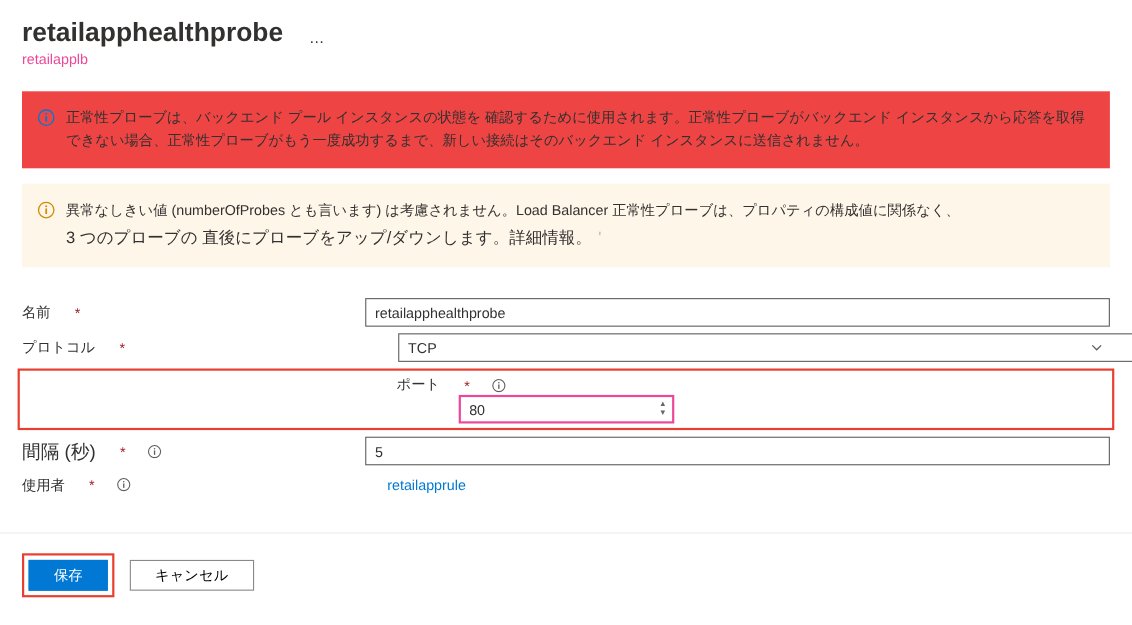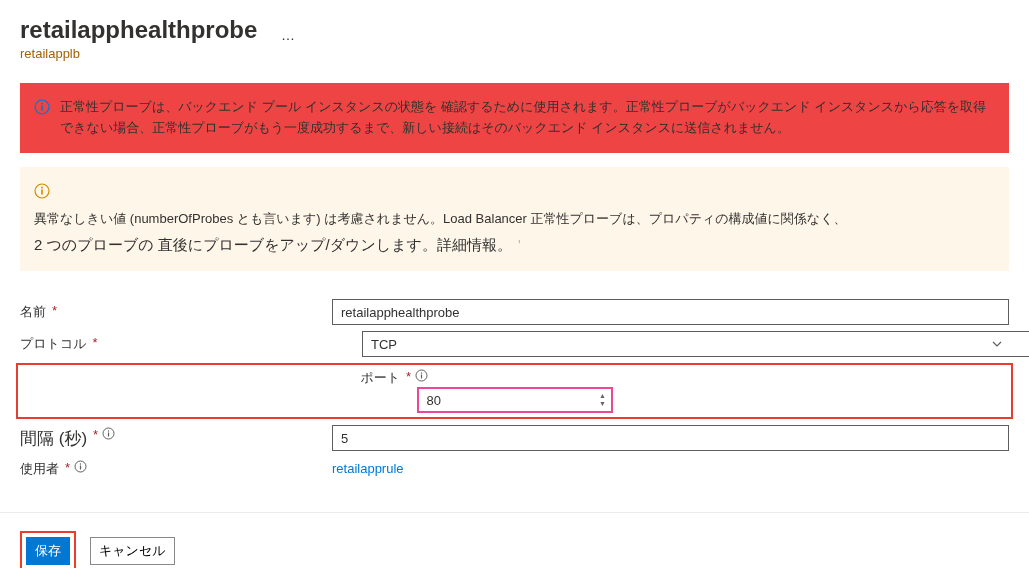--- a/index.html
+++ b/index.html
@@ -20,37 +20,36 @@
     }
     .title-ellipsis {
       display: inline-block;
       margin-left: 20px;
       color: #323130;
       font-size: 14px;
       vertical-align: middle;
     }
     .subtitle {
       font-size: 13px;
-      color: #a16207;
+      color: #ec4899;
       margin-top: 2px;
     }
     .info-box {
       margin: 14px 20px 10px 20px;
       padding: 14px 16px 14px 14px;
       background: #ef4444;
       display: flex;
       align-items: flex-start;
       gap: 10px;
       font-size: 13px;
       line-height: 1.6;
     }
     .info-box.warn-box {
       background: #fff4ce;
       background: #fdf4e5;
-      flex-direction: column;
     }
     .info-box.warn-box { background: #fef6e9; }
     .info-box .text { flex: 1; color: #323130; }
     .warn-box .link-text {
       font-size: 15px;
       color: #323130;
       margin-top: 4px;
       display: block;
     }
     .warn-box .link-pipe {
@@ -62,21 +61,22 @@
     .form-row {
       display: flex;
       align-items: center;
       margin-bottom: 6px;
     }
     .form-label {
       width: 312px;
       font-size: 13px;
       color: #323130;
       display: flex;
-      gap: 4px;
+      align-items: center;
+      gap: 20px;
     }
     .form-label.lg { font-size: 17px; }
     .required { color: #a4262c; margin-left: 2px; }
     .info-icon-small {
       width: 13px; height: 13px;
       display: inline-block;
       vertical-align: middle;
     }
     .form-control {
       flex: 1;
@@ -132,35 +132,36 @@
       padding: 4px 2px 4px 2px;
       margin: 0 -4px 6px -4px;
       flex-direction: column;
     }
     .link-value {
       color: #0078d4;
       font-size: 13px;
       cursor: pointer;
       padding: 4px 0;
       display: inline-block;
+      margin-left: 20px;
     }
     .divider {
       border: none;
       border-top: 1px solid #edebe9;
       margin: 18px 0 0 0;
     }
     .footer {
       padding: 18px 20px;
       display: flex;
       gap: 14px;
       align-items: center;
     }
     .btn {
       height: 28px;
-      padding: 0 8px;
+      padding: 0 22px;
       font-size: 13px;
       font-family: inherit;
       cursor: pointer;
       border: 1px solid #8a8886;
       background: #fff;
     }
     .btn-primary {
       background: #0078d4;
       border-color: #0078d4;
       color: #fff;
@@ -190,21 +191,21 @@
 </div>
 
 <div class="info-box warn-box">
   <svg class="icon-svg" viewBox="0 0 16 16">
     <circle cx="8" cy="8" r="7" fill="none" stroke="#d18b00" stroke-width="1.2"></circle>
     <circle cx="8" cy="4.5" r="0.9" fill="#d18b00"></circle>
     <rect x="7.2" y="6.5" width="1.6" height="5" fill="#d18b00"></rect>
   </svg>
   <div class="text">
     <span>異常なしきい値 (numberOfProbes とも言います) は考慮されません。Load Balancer 正常性プローブは、プロパティの構成値に関係なく、</span>
-    <span class="link-text"><span>2 つのプローブの 直後にプローブをアップ/ダウンします。詳細情報。</span><span class="link-pipe">'</span></span>
+    <span class="link-text"><span>3 つのプローブの 直後にプローブをアップ/ダウンします。詳細情報。</span><span class="link-pipe">'</span></span>
   </div>
 </div>
 
 <div class="form">
 
   <div class="form-row">
     <div class="form-label">
       <span>名前</span>
         <span class="required">*</span>
     </div>

